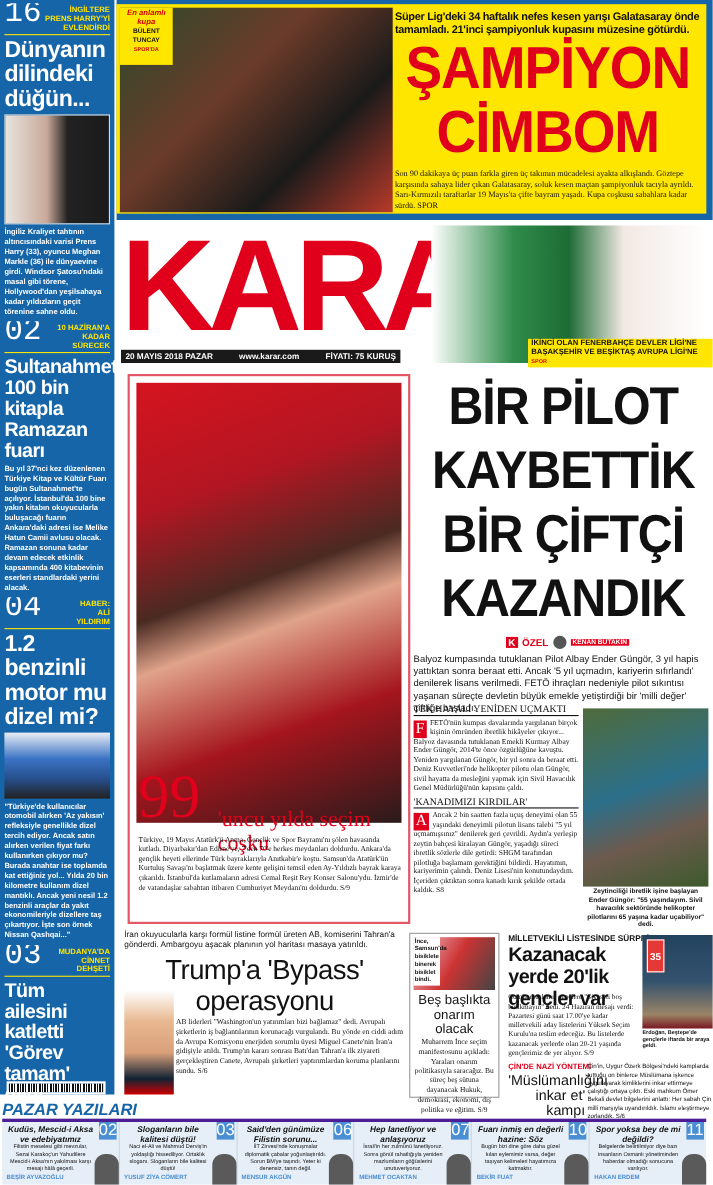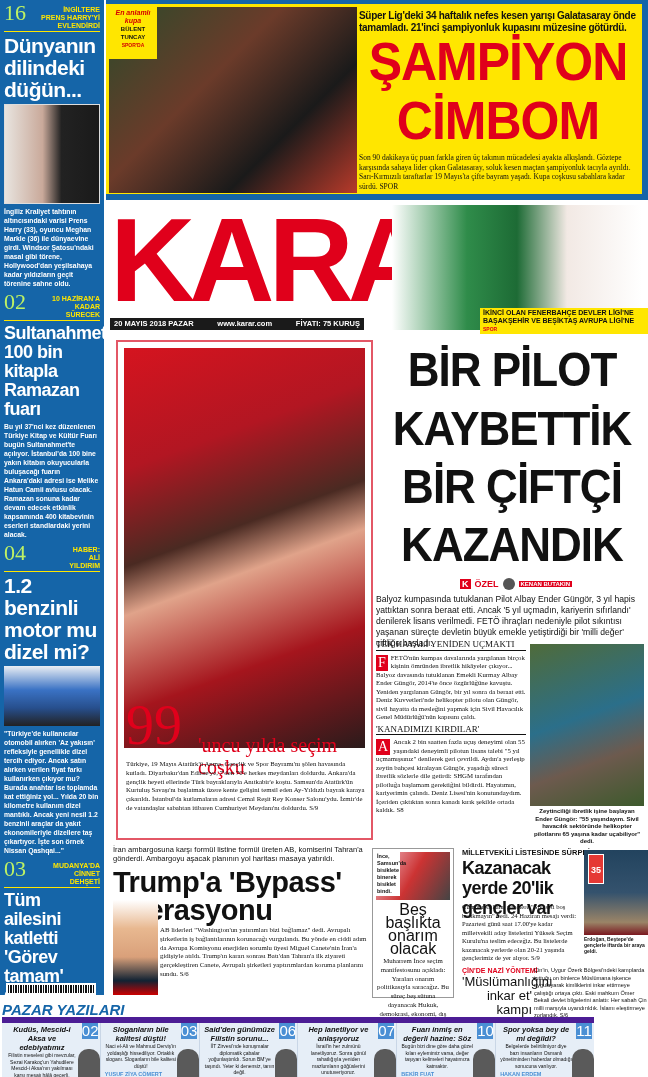--- a/index.html
+++ b/index.html
@@ -1,20 +1,20 @@
 <!DOCTYPE html>
 <html><head>
 <meta charset="utf-8">
 <style>
 *{box-sizing:border-box;margin:0;padding:0}
 body{width:648px;height:1077px;background:#fff;font-family:"Liberation Sans",sans-serif;position:relative;overflow:hidden}
 .abs{position:absolute}
 
 .leftcol{left:0;top:0;width:104px;height:995px;background:#1565a8;color:#fff;padding:3px 4px}
-.num{font-family:Liberation Serif, serif;color:#bef264;font-size:22px;line-height:20px;display:inline-block}
+.num{font-family:Liberation Mono, monospace;color:#ffffff;font-size:28px;line-height:20px;display:inline-block}
 .kicker{color:#ffe600;font-size:7px;font-weight:bold;text-align:right;float:right;line-height:8px;margin-top:3px;text-transform:uppercase}
 .sec-rule{border-bottom:1.5px solid #ffe600;overflow:hidden;padding-bottom:1px;margin-bottom:3px}
 .lhead{font-family:"Liberation Sans",sans-serif;font-weight:bold;font-size:18px;line-height:19px;letter-spacing:-0.5px;margin-bottom:3px}
 .lhead.big{font-size:21px;line-height:22px}
 .lbody{font-size:6.8px;line-height:9px;font-weight:bold;margin-bottom:4px}
 .photo{background:#333;border:1px solid #ddd;margin:3px 0}
 
 .banner{left:106px;top:0;width:542px;height:200px;background:#1565a8;padding:4px 6px 6px 0}
 .banner-inner{position:relative;width:100%;height:190px;background:#ffe600;border:1px solid #ffe600}
 .banner-photo{position:absolute;left:2px;top:2px;width:248px;height:186px;background:linear-gradient(135deg,#2c4a2a 0%,#6b3b2a 40%,#1a1a1a 70%,#b83a2a 100%)}
@@ -38,40 +38,40 @@
 .ozel{left:460px;top:578px;font-size:9px;font-weight:bold;color:#111;display:flex;gap:4px;align-items:center}
 .ozel .k{background:#e0001b;color:#fff;padding:0 2px}
 .lead{left:376px;top:594px;width:268px;font-size:8.6px;line-height:11px;color:#111}
 .subhead{font-weight:normal;font-size:9px;color:#111;border-bottom:1px solid #111;margin:3px 0 3px;padding-bottom:1px}
 .col-left{left:376px;top:640px;width:150px;font-family:"Liberation Serif",serif;font-size:6.8px;line-height:8.5px;color:#111}
 .dropcap{float:left;background:#e0001b;color:#fff;font-size:14px;line-height:14px;padding:1px 2px;margin:1px 3px 0 0;font-family:"Liberation Serif",serif}
 .pilot-photo{left:530px;top:644px;width:114px;height:162px;background:linear-gradient(160deg,#4f6b3a,#2b6f8a 45%,#6d5a4e 70%,#3d5a2c)}
 .pilot-cap{left:530px;top:808px;width:114px;font-size:6px;line-height:7.5px;font-weight:bold;text-align:center;color:#111}
 
 .trump-deck{left:113px;top:845px;width:255px;font-size:7.5px;line-height:9px;color:#111}
-.trump-head{left:113px;top:868px;width:255px;font-weight:bold;font-size:29px;line-height:28px;color:#111;text-align:left;letter-spacing:-0.5px}
+.trump-head{left:113px;top:868px;width:255px;font-weight:normal;font-size:25px;line-height:28px;color:#111;text-align:center;letter-spacing:-0.5px}
 .trump-photo{left:113px;top:900px;width:45px;height:95px;background:linear-gradient(180deg,#fff 0%,#e8b890 30%,#d9a07a 60%,#123 85%,#c00 100%)}
 .trump-body{left:160px;top:926px;width:208px;font-family:"Liberation Serif",serif;font-size:6.8px;line-height:8.8px;color:#111}
 .ince-box{left:372px;top:848px;width:82px;height:150px;border:1px solid #999;padding:3px}
 .ince-photo{width:100%;height:48px;background:linear-gradient(120deg,#f3c5d0,#c33 50%,#444)}
-.ince-head{font-size:16px;line-height:13px;text-align:center;margin:3px 0 2px;color:#111}
+.ince-head{font-size:12px;line-height:13px;text-align:center;margin:3px 0 2px;color:#111}
 .ince-body{font-family:"Liberation Serif",serif;font-size:6.8px;line-height:8.8px;text-align:center;color:#111}
 
 .kaz-kicker{left:462px;top:848px;font-size:7.5px;font-weight:bold;color:#111}
 .kaz-head{left:462px;top:858px;width:120px;font-weight:bold;font-size:18px;line-height:20px;color:#111;letter-spacing:-0.5px}
 .kaz-body{left:462px;top:903px;width:120px;font-family:"Liberation Serif",serif;font-size:6.6px;line-height:8.5px;color:#111}
 .erdogan{left:584px;top:850px;width:64px;height:85px;background:linear-gradient(180deg,#22435e 0%,#34526d 50%,#9a8467 85%,#7a1820 100%)}
 .badge35{position:absolute;left:4px;top:4px;width:16px;height:30px;background:#e53935;color:#fff;font-size:9px;font-weight:bold;text-align:center;line-height:30px;border:1px solid #fff}
 .erd-cap{left:584px;top:936px;width:64px;font-size:5px;font-weight:bold;color:#111;line-height:6px}
 .cin-kicker{left:462px;top:967px;font-size:7px;font-weight:bold;color:#e0001b}
 .cin-head{left:462px;top:975px;width:70px;font-size:13px;line-height:14px;color:#111;text-align:right}
 .cin-body{left:534px;top:967px;width:114px;font-size:5.6px;line-height:7.5px;color:#111}
 
 .pazar-title{left:2px;top:1002px;color:#1565a8;font-style:italic;font-weight:bold;font-size:15px;line-height:15px;letter-spacing:0}
-.pazar{left:2px;top:1017px;width:592px;height:60px;background:#e6eef7;border-top:6px solid #4c1d95;display:flex}
+.pazar{left:2px;top:1017px;width:640px;height:60px;background:#e6eef7;border-top:3px solid #4c1d95;display:flex}
 .col{position:relative;flex:1;padding:2px 2px 0 4px;border-right:1px solid #c9d6e6}
 .col .cnum{position:absolute;right:2px;top:0;background:#4a8fd4;color:#fff;font-size:15px;width:16px;text-align:center;line-height:16px}
 .col .ct{font-style:italic;font-weight:bold;font-size:7.5px;line-height:9px;text-align:center;margin-right:20px;color:#111}
 .col .cb{font-size:5px;line-height:6.5px;text-align:center;margin-right:20px;color:#111}
 .col .ca{font-size:5.5px;color:#4a8fd4;font-weight:bold;margin-top:2px}
 .col .cimg{position:absolute;right:0;bottom:0;width:22px;height:28px;border-radius:10px 10px 0 0;background:#5a5a5a}
 .barcode{left:6px;top:983px;width:90px;height:12px;background:repeating-linear-gradient(90deg,#111 0 1px,#fff 1px 2px,#111 2px 4px,#fff 4px 5px);border:2px solid #fff}
 </style>
 </head>
 <body>
@@ -161,21 +161,21 @@
 <div class="abs lead">Balyoz kumpasında tutuklanan Pilot Albay Ender Güngör, 3 yıl hapis yattıktan sonra beraat etti. Ancak '5 yıl uçmadın, kariyerin sıfırlandı' denilerek lisans verilmedi. FETÖ ihraçları nedeniyle pilot sıkıntısı yaşanan süreçte devletin büyük emekle yetiştirdiği bir 'milli değer' çiftliğe başladı.</div>
 <div class="abs col-left">
   <div class="subhead" style="margin-top:0">TEK HAYALİ YENİDEN UÇMAKTI</div>
   <div><span class="dropcap">F</span><span>FETÖ'nün kumpas davalarında yargılanan birçok kişinin ömründen ibretlik hikâyeler çıkıyor... Balyoz davasında tutuklanan Emekli Kurmay Albay Ender Güngör, 2014'te önce özgürlüğüne kavuştu. Yeniden yargılanan Güngör, bir yıl sonra da beraat etti. Deniz Kuvvetleri'nde helikopter pilotu olan Güngör, sivil hayatta da mesleğini yapmak için Sivil Havacılık Genel Müdürlüğü'nün kapısını çaldı.</span></div>
   <div class="subhead">'KANADIMIZI KIRDILAR'</div>
   <div><span class="dropcap">A</span><span>Ancak 2 bin saatten fazla uçuş deneyimi olan 55 yaşındaki deneyimli pilotun lisans talebi "5 yıl uçmamışsınız" denilerek geri çevrildi. Aydın'a yerleşip zeytin bahçesi kiralayan Güngör, yaşadığı süreci ibretlik sözlerle dile getirdi: SHGM tarafından pilotluğa başlamam gerektiğini bildirdi. Hayatımın, kariyerimin çalındı. Deniz Lisesi'nin konutundaydım. İçeriden çıktıktan sonra kanadı kırık şekilde ortada kaldık. S8</span></div>
 </div>
 <div class="abs pilot-photo"></div>
 <div class="abs pilot-cap">Zeytinciliği ibretlik işine başlayan Ender Güngör: "55 yaşındayım. Sivil havacılık sektöründe helikopter pilotlarını 65 yaşına kadar uçabiliyor" dedi.</div>
 
-<div class="abs trump-deck">İran ambargosuna karşı formül listine formül üreten AB, komiserini Tahran'a gönderdi. Ambargoyu aşacak planının yol haritası masaya yatırıldı.</div>
+<div class="abs trump-deck">İran okuyucularla karşı formül listine formül üreten AB, komiserini Tahran'a gönderdi. Ambargoyu aşacak planının yol haritası masaya yatırıldı.</div>
 <div class="abs trump-head">
   <div>Trump'a 'Bypass'</div>
   <div style="">operasyonu</div>
 </div>
 <div class="abs trump-photo"></div>
 <div class="abs trump-body">AB liderleri "Washington'un yatırımları bizi bağlamaz" dedi. Avrupalı şirketlerin iş bağlantılarının korunacağı vurgulandı. Bu yönde en ciddi adım da Avrupa Komisyonu enerjiden sorumlu üyesi Miguel Canete'nin İran'a gidişiyle atıldı. Trump'ın kararı sonrası Batı'dan Tahran'a ilk ziyareti gerçekleştiren Canete, Avrupalı şirketleri yaptırımlardan koruma planlarını sundu. S/6</div>
 
 <div class="abs ince-box">
   <div class="ince-photo">
     <div style="font-size:5.5px;font-weight:bold;color:#111;background:#fff;width:24px;padding:1px;line-height:7px">İnce, Samsun'da bisiklete binerek bisiklet bindi.</div>

